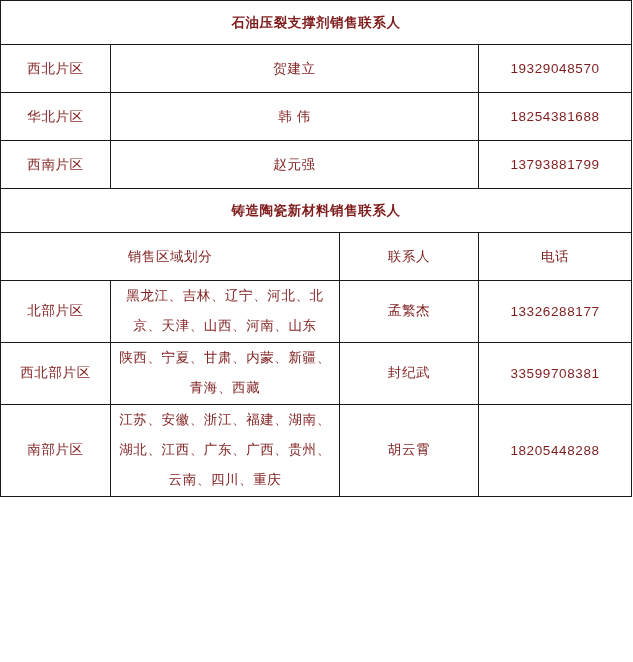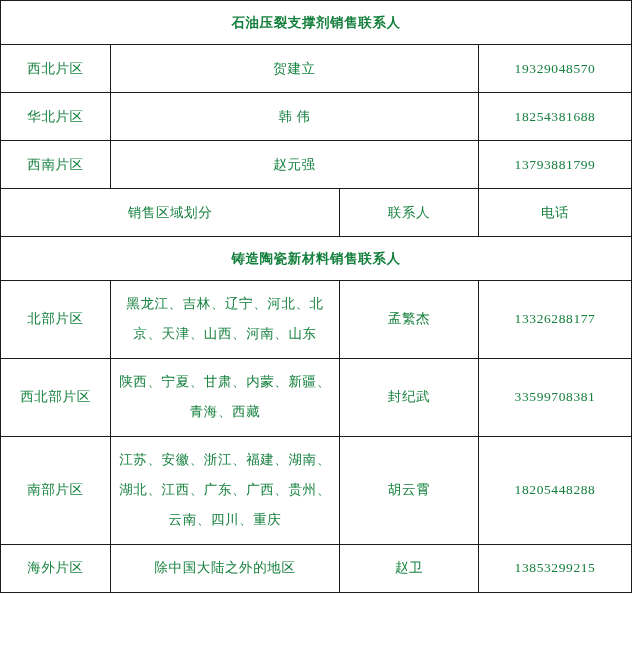--- a/index.html
+++ b/index.html
@@ -23,26 +23,25 @@
   table.contact-table {
     border-collapse: collapse;
     width: 631px;
     margin: 0;
     table-layout: fixed;
   }
   table.contact-table td {
     border: 1px solid #1a1a1a;
     text-align: center;
     vertical-align: middle;
-    color: #15803d;
+    color: #7f1d1d;
     font-size: 13.5px;
     letter-spacing: 0.6px;
-    padding: 8px 4px;
+    padding: 0 4px;
     box-sizing: border-box;
-    font-family: Liberation Serif, serif;
   }
   td.section-title {
     font-weight: bold;
     color: #3b3b3b;
     font-size: 14px;
     letter-spacing: 1.2px;
     height: 44px;
   }
   td.region-cell,
   td.person-cell,
@@ -99,27 +98,27 @@
       </tr>
 
       <tr>
         <td class="region-cell">西南片区</td>
         <td class="person-cell" colspan="2">赵元强</td>
         <td class="phone-cell">13793881799</td>
       </tr>
 
 
       <tr>
+        <td class="section-title" colspan="4">铸造陶瓷新材料销售联系人</td>
+      </tr>
+
+      <tr>
         <td class="header-cell" colspan="2">销售区域划分</td>
         <td class="header-cell">联系人</td>
         <td class="header-cell">电话</td>
-      </tr>
-
-      <tr>
-        <td class="section-title" colspan="4">铸造陶瓷新材料销售联系人</td>
       </tr>
 
       <tr>
         <td class="region-cell">北部片区</td>
         <td class="area-list">黑龙江、吉林、辽宁、河北、北京、天津、山西、河南、山东</td>
         <td class="person-cell">孟繁杰</td>
         <td class="phone-cell">13326288177</td>
       </tr>
 
       <tr>
@@ -129,23 +128,17 @@
         <td class="phone-cell">33599708381</td>
       </tr>
 
       <tr>
         <td class="region-cell">南部片区</td>
         <td class="area-list">江苏、安徽、浙江、福建、湖南、湖北、江西、广东、广西、贵州、云南、四川、重庆</td>
         <td class="person-cell">胡云霄</td>
         <td class="phone-cell">18205448288</td>
       </tr>
 
-      <tr>
-        <td class="region-cell">海外片区</td>
-        <td class="person-cell">除中国大陆之外的地区</td>
-        <td class="person-cell">赵卫</td>
-        <td class="phone-cell">13853299215</td>
-      </tr>
 
     </tbody>
   </table>
 
 </div>
 
 </body></html>

